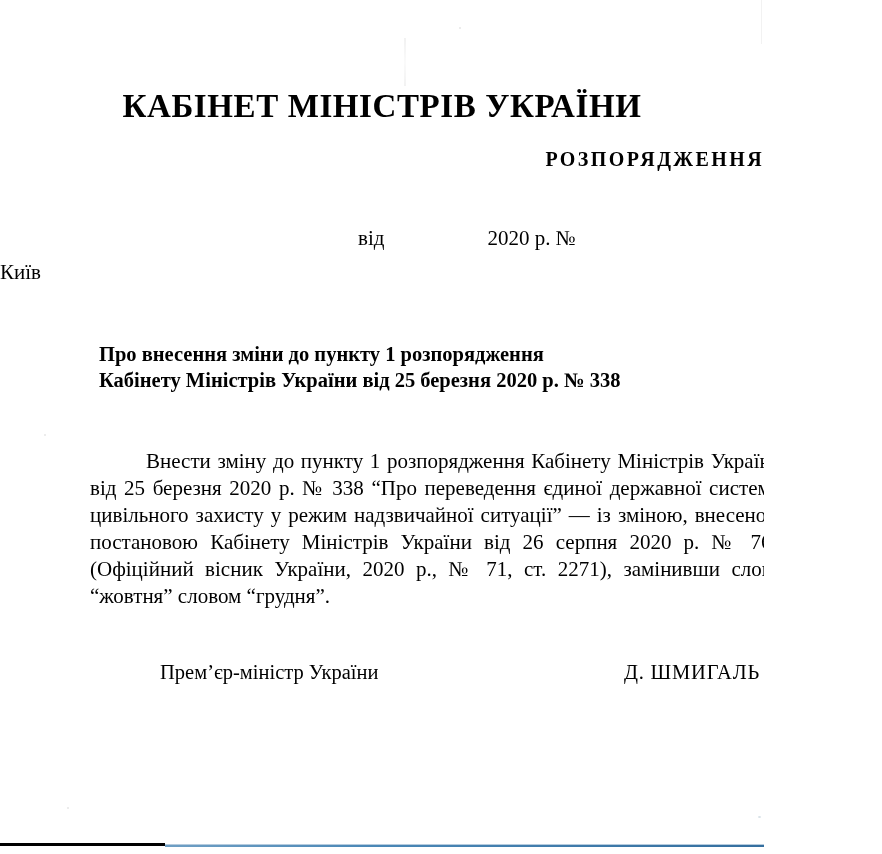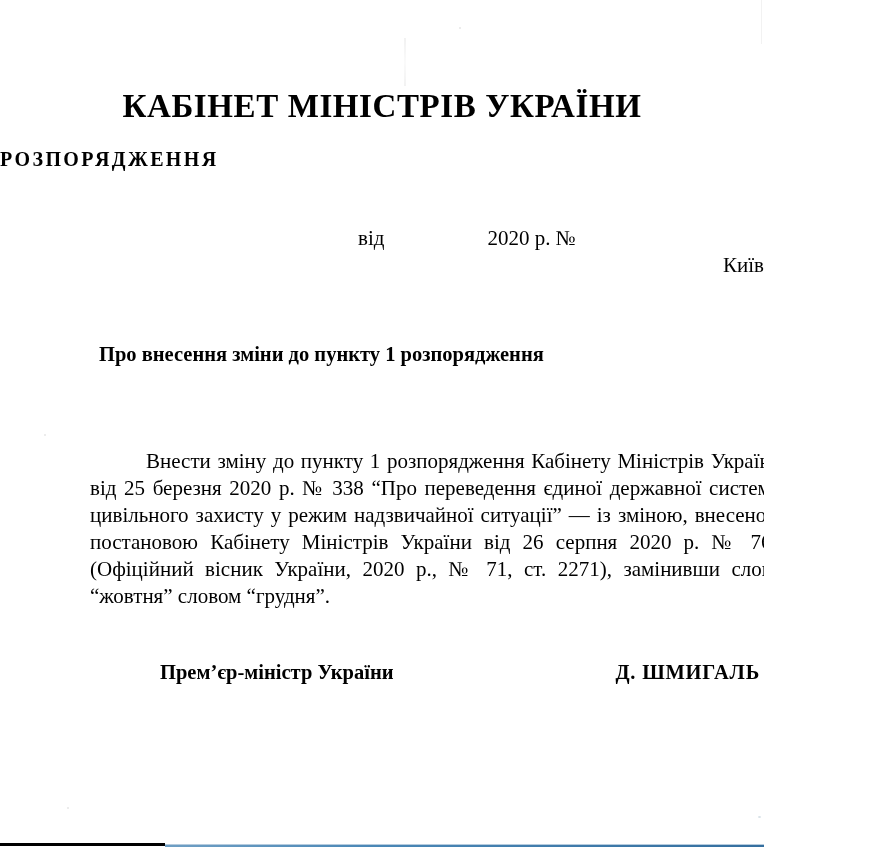--- a/index.html
+++ b/index.html
@@ -55,21 +55,21 @@
     text-align: center;
     font-size: 33px;
     font-weight: bold;
     letter-spacing: 0.6px;
     line-height: 1.1;
   }
   .doc-subtitle {
     position: absolute;
     left: 0; right: 0;
     top: 148px;
-    text-align: left;
+    text-align: right;
     font-size: 20px;
     font-weight: bold;
     letter-spacing: 2.4px;
     line-height: 1.1;
   }
 
   
   .date-line {
     position: absolute;
     left: 337px;
@@ -77,22 +77,22 @@
     font-size: 21px;
     line-height: 1.1;
     white-space: pre;
   }
   .date-line .gap { display: inline-block; width: 103px; }
 
   
   .city {
     position: absolute;
     left: 0; right: 0;
-    top: 254px;
-    text-align: right;
+    top: 261px;
+    text-align: left;
     font-size: 21px;
     line-height: 1.1;
   }
 
   
   .subject {
     position: absolute;
     left: 99px;
     width: 692px;
     top: 341px;
@@ -117,21 +117,21 @@
   
   .signature {
     position: absolute;
     left: 160px;
     width: 600px;
     top: 661px;
     display: flex;
     justify-content: space-between;
     align-items: baseline;
     font-size: 20.5px;
-    font-weight: bold;
+    font-weight: normal;
   }
   .signer-name { letter-spacing: 0.8px; }
 
   
   .rule-black {
     position: absolute;
     left: 0;
     bottom: 8px;
     width: 165px;
     height: 3px;
@@ -172,20 +172,21 @@
   <div class="doc-subtitle">РОЗПОРЯДЖЕННЯ</div>
 
   <div class="date-line">
     <span>від</span><span class="gap"></span><span>2020 р. №</span>
   </div>
 
   <div class="city">Київ</div>
 
   <div class="subject">
     <div>Про внесення зміни до пункту 1 розпорядження</div>
+    <div>Кабінету Міністрів України від 25 березня 2020 р. № 338</div>
   </div>
 
   <p class="body-text">Внести зміну до пункту 1 розпорядження Кабінету Міністрів України від 25 березня 2020 р. № 338 “Про переведення єдиної державної системи цивільного захисту у режим надзвичайної ситуації” — із зміною, внесеною постановою Кабінету Міністрів України від 26 серпня 2020 р. № 760 (Офіційний вісник України, 2020 р., № 71, ст. 2271), замінивши слово “жовтня” словом “грудня”.</p>
 
   <div class="signature">
     <span>Прем’єр-міністр України</span>
     <span class="signer-name">Д. ШМИГАЛЬ</span>
   </div>
 
   <div class="rule-black"></div>

